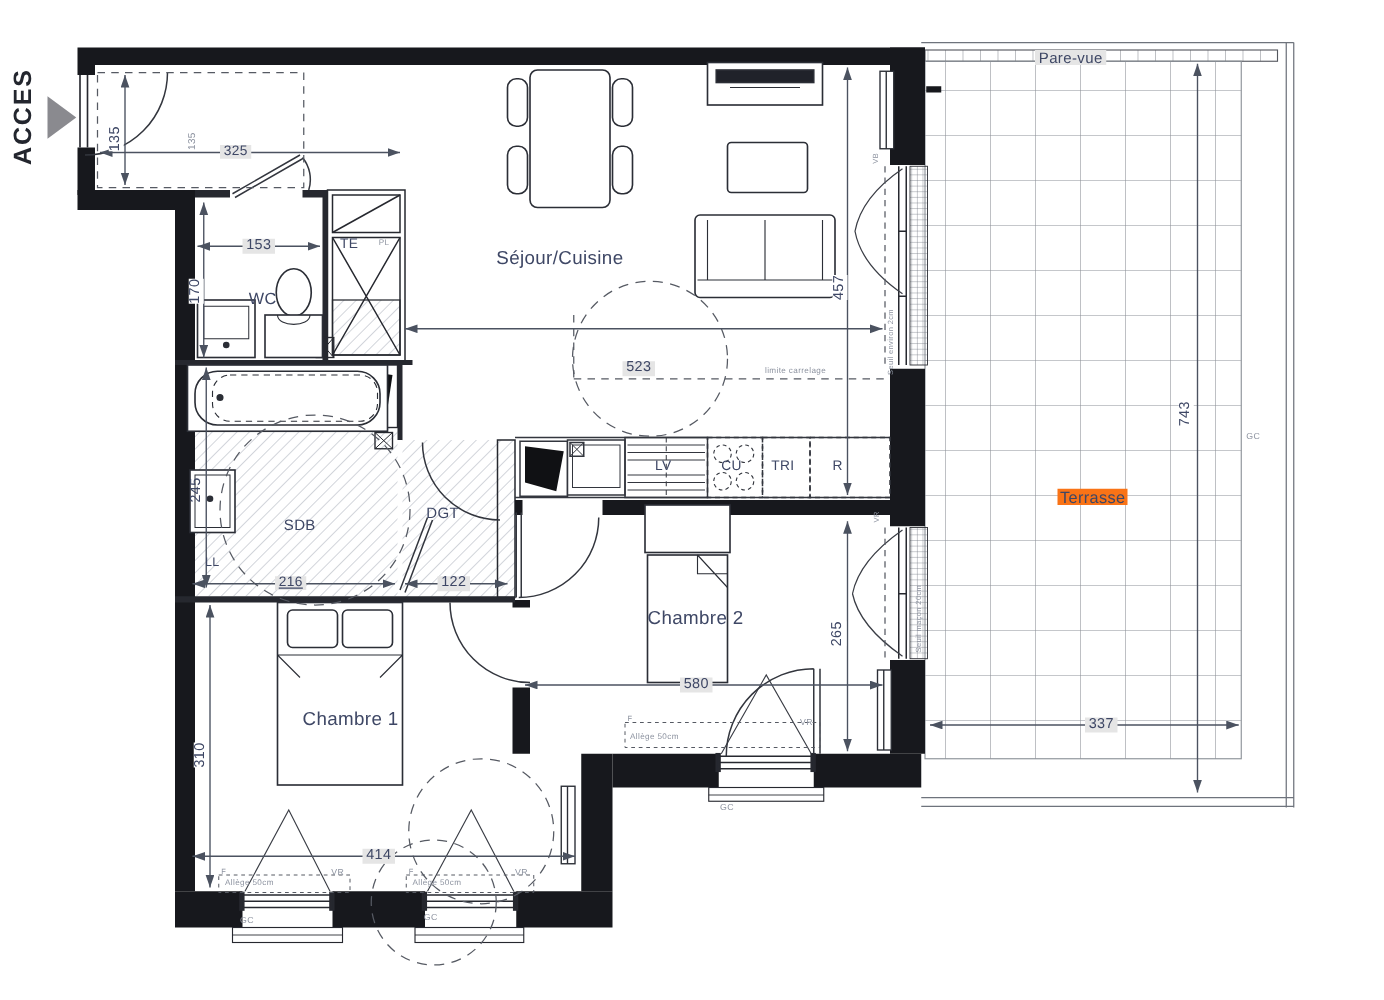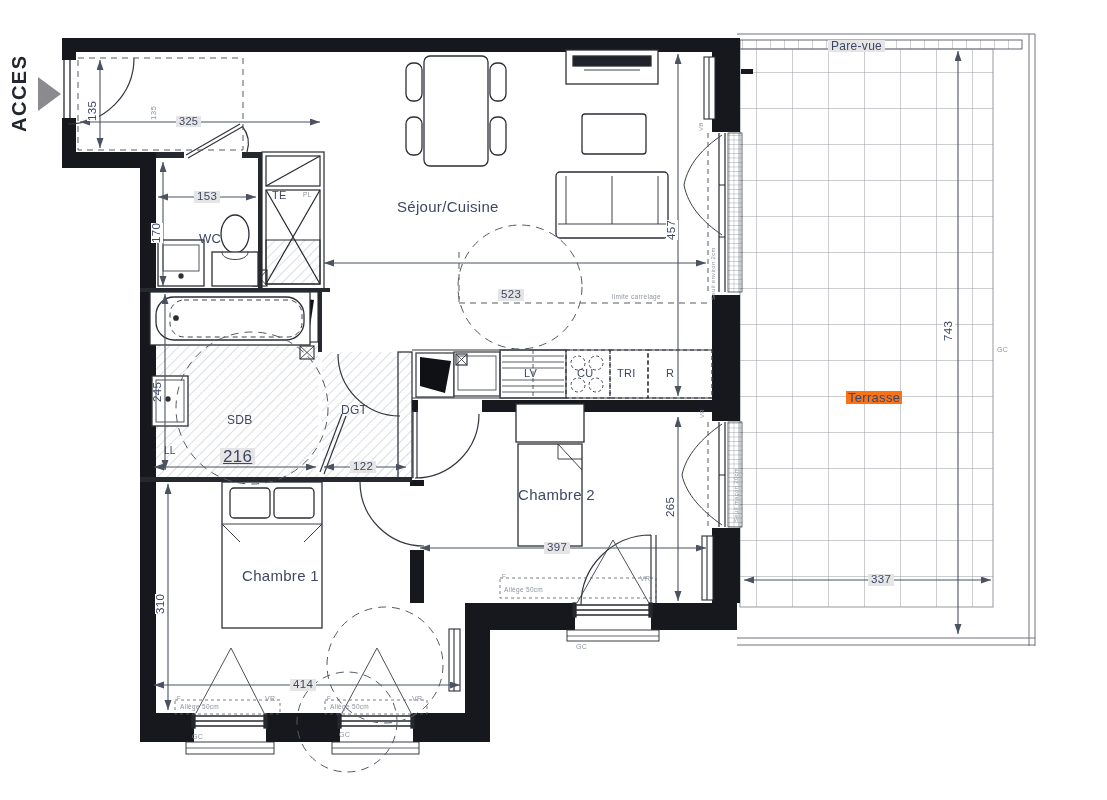--- a/index.html
+++ b/index.html
@@ -262,26 +262,26 @@
 <div class="lbl sm" style="left:612px;top:294px;font-size:6.5px;background:#fff;">limite carrelage</div>
 <div class="lbl" style="left:164px;top:446px;font-size:10px;">LL</div>
 
 <div class="lbl rot" style="left:87px;top:121px;font-size:11.5px;background:#fff;">135</div>
 <div class="lbl rot sm" style="left:150px;top:120px;font-size:8px;">135</div>
 <div class="lbl bgw" style="left:176px;top:116px;font-size:11px;">325</div>
 <div class="lbl bgw" style="left:194px;top:191px;font-size:11.5px;">153</div>
 <div class="lbl rot" style="left:151px;top:243px;font-size:11.5px;background:#fff;">170</div>
 <div class="lbl bgw" style="left:498px;top:257px;font-size:11.5px;margin-top:32px;">523</div>
 <div class="lbl rot" style="left:666px;top:240px;font-size:11.5px;background:#fff;">457</div>
-<div class="lbl bgw" style="left:220px;top:448px;font-size:17px;text-decoration:underline;">216</div>
+<div class="lbl bgw" style="left:220px;top:461px;font-size:11px;text-decoration:underline;">216</div>
 <div class="lbl bgw" style="left:350px;top:461px;font-size:11.5px;">122</div>
 <div class="lbl rot" style="left:152px;top:402px;font-size:11.5px;">245</div>
 <div class="lbl rot" style="left:155px;top:614px;font-size:11.5px;background:#fff;">310</div>
 <div class="lbl bgw" style="left:290px;top:679px;font-size:11.5px;">414</div>
-<div class="lbl bgw" style="left:544px;top:542px;font-size:11.5px;">397</div>
+<div class="lbl bgw" style="left:544px;top:542px;font-size:11.5px;">580</div>
 <div class="lbl rot" style="left:665px;top:517px;font-size:11.5px;background:#fff;">265</div>
 <div class="lbl rot" style="left:943px;top:341px;font-size:11.5px;background:#fff;">743</div>
 <div class="lbl bgw" style="left:868px;top:574px;font-size:11.5px;">337</div>
 
 <div class="lbl sm" style="left:177px;top:695px;font-size:6px;">F</div>
 <div class="lbl sm" style="left:180px;top:704px;font-size:6.5px;">Allège 50cm</div>
 <div class="lbl sm" style="left:265px;top:695px;font-size:7px;">VR</div>
 <div class="lbl sm" style="left:327px;top:695px;font-size:6px;">F</div>
 <div class="lbl sm" style="left:330px;top:704px;font-size:6.5px;">Allège 50cm</div>
 <div class="lbl sm" style="left:412px;top:695px;font-size:7px;">VR</div>

